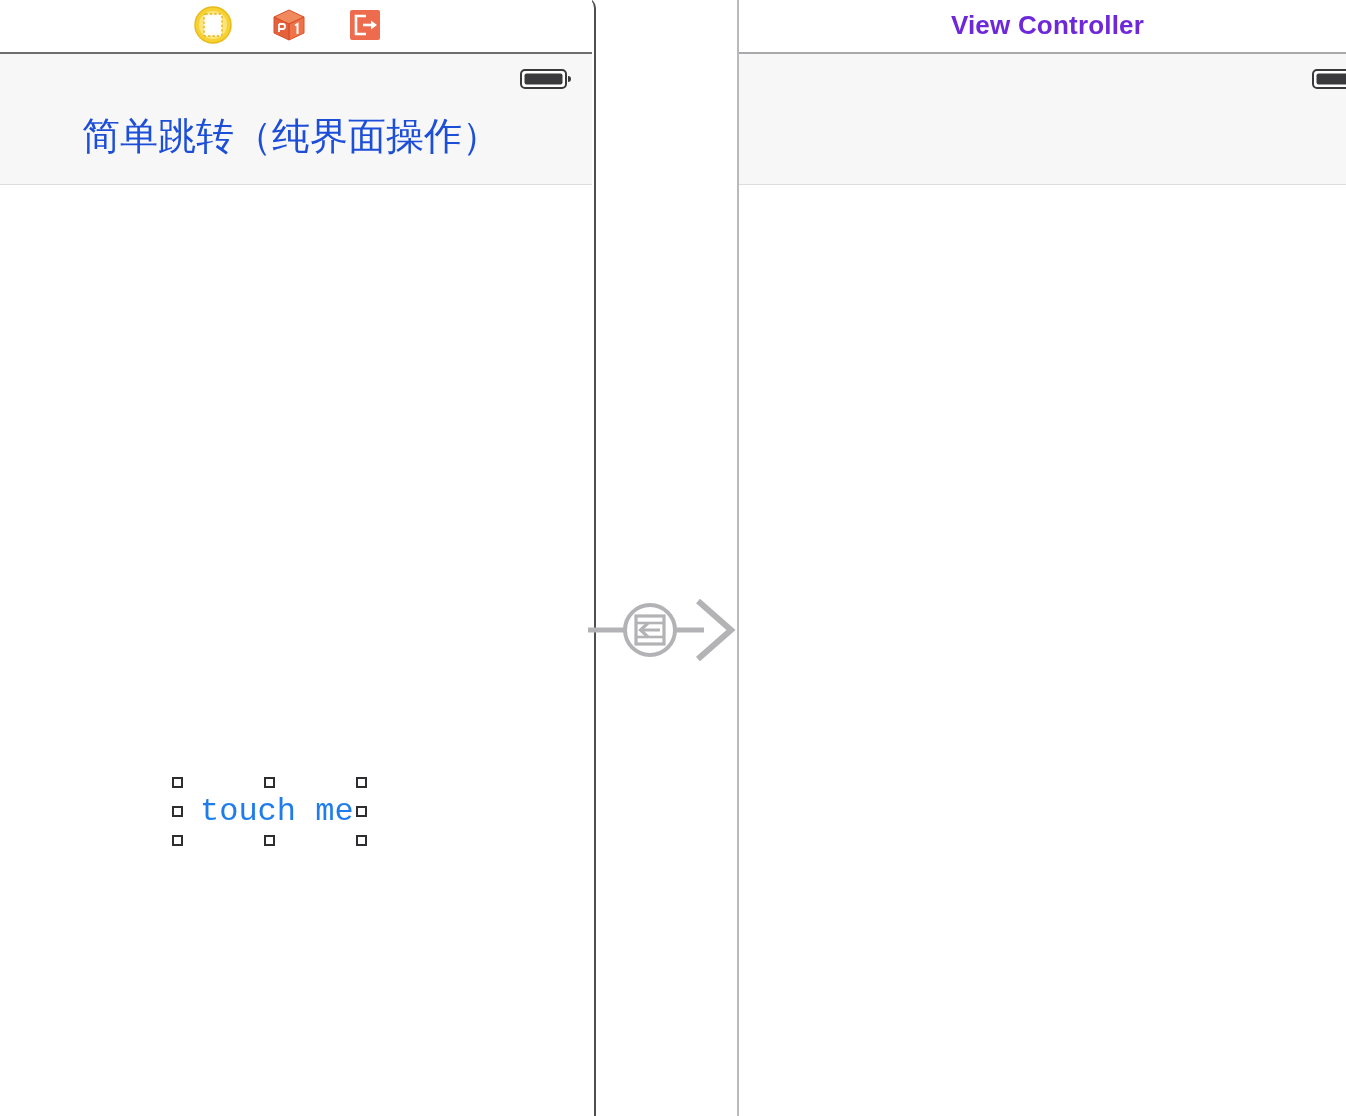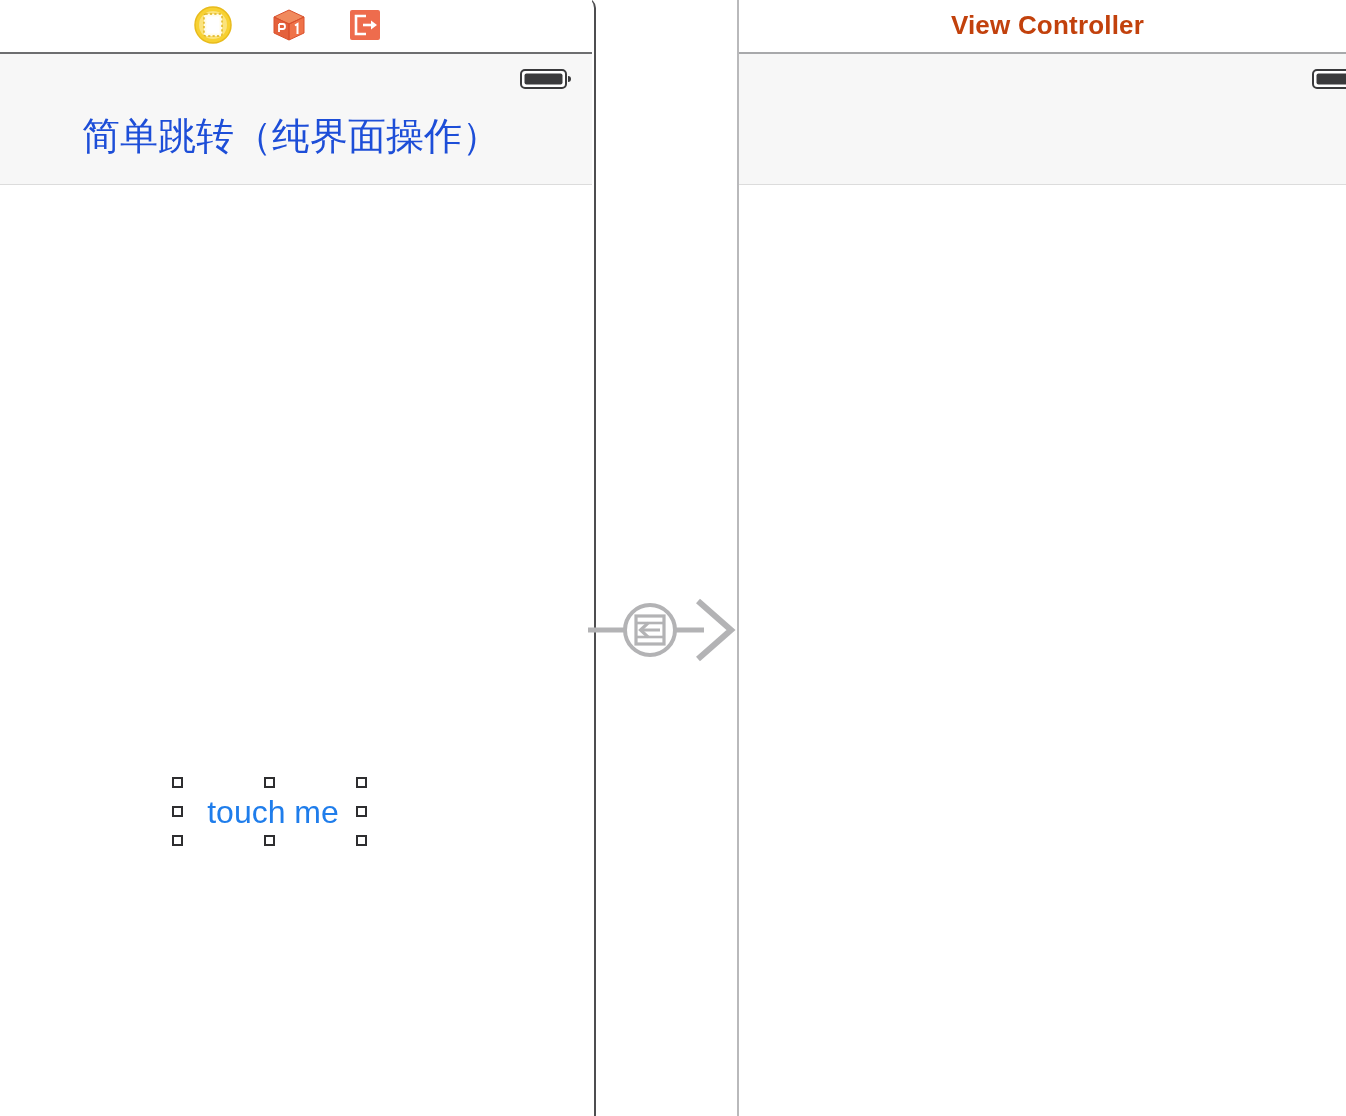--- a/index.html
+++ b/index.html
@@ -95,21 +95,21 @@
     top: 586px;
     width: 214px;
     height: 80px;
   }
   .btn-label {
     position: absolute;
     left: 34px;
     top: 20px;
     width: 146px;
     text-align: center;
-    font-family: Liberation Sans, sans-serif;
+    font-family: Liberation Mono, monospace;
     font-size: 32px;
     color: #1f7deb;
     line-height: 40px;
     white-space: nowrap;
   }
   .handle {
     position: absolute;
     width: 11px;
     height: 11px;
     background: #ffffff;
@@ -145,21 +145,21 @@
     background: #ffffff;
     border-bottom: 2px solid #a8a9ab;
     display: flex;
     align-items: center;
     justify-content: center;
   }
   .scene-title {
     font-family: "Liberation Sans", "DejaVu Sans", sans-serif;
     font-size: 26px;
     font-weight: bold;
-    color: #c2410c;
+    color: #6d28d9;
     letter-spacing: 0.2px;
     margin-left: 8px;
   }
   .navbar-right {
     position: absolute;
     left: 0;
     top: 56px;
     width: 609px;
     height: 131px;
     background: #f7f7f7;

